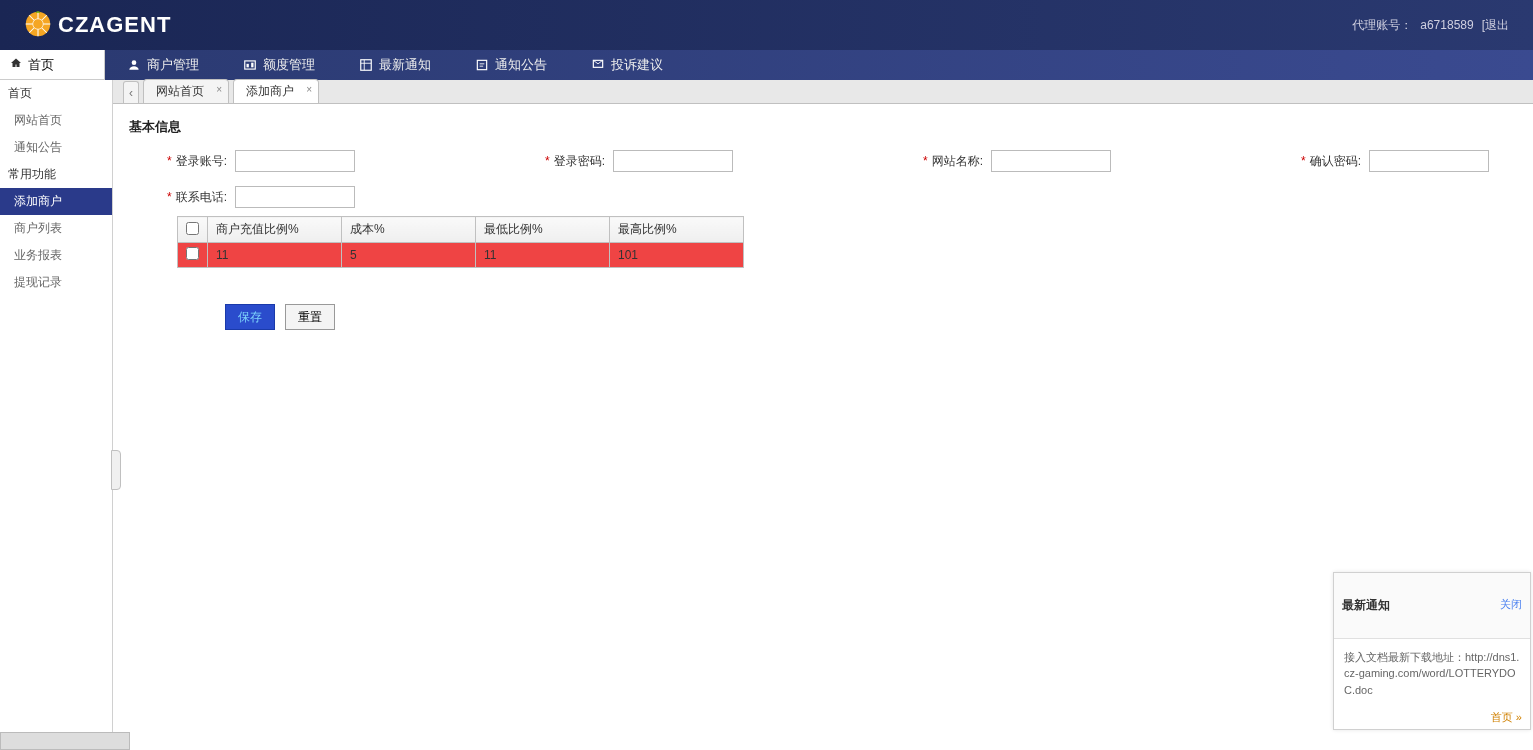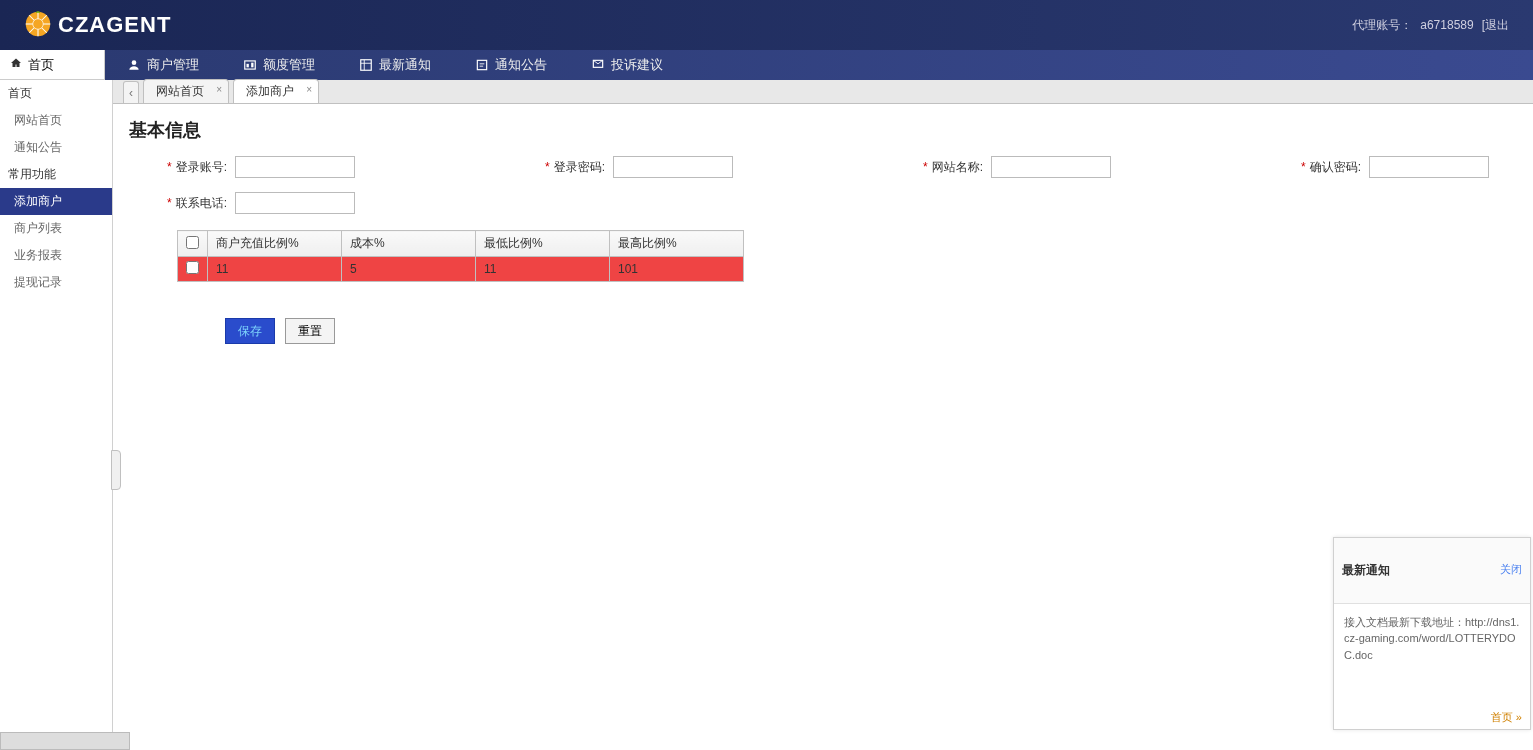--- a/index.html
+++ b/index.html
@@ -33,22 +33,22 @@
 
 .main { flex: 1; display: flex; flex-direction: column; position: relative; }
 .tabs { height: 24px; background: #e8e8e8; display: flex; align-items: flex-end; padding-left: 10px; border-bottom: 1px solid #c0c0c0; }
 .tab { border: 1px solid #c0c0c0; border-bottom: none; padding: 3px 24px 3px 12px; margin-right: 4px; border-radius: 4px 4px 0 0; position: relative; font-size: 12px; cursor: pointer; background: #f4f4f4; }
 .tab.active { background: #fff; }
 .tab-close { position: absolute; right: 6px; top: 4px; font-size: 10px; color: #888; cursor: pointer; }
 .tabs-scroll-left { width: 16px; height: 22px; border: 1px solid #c0c0c0; border-bottom: none; border-radius: 3px 3px 0 0; display: flex; align-items: center; justify-content: center; margin-right: 4px; color: #777; cursor: pointer; background:#f4f4f4; }
 
 
 .content { padding: 14px 16px; overflow: auto; flex: 1; }
-.section-title { font-size: 18px; font-weight: bold; margin-bottom: 14px; color: #222; }
-.form-grid { display: flex; flex-wrap: wrap; column-gap: 180px; row-gap: 14px; padding-left: 28px; margin-bottom: 16px; }
+.section-title { font-size: 13px; font-weight: bold; margin-bottom: 14px; color: #222; }
+.form-grid { display: flex; flex-wrap: wrap; column-gap: 180px; row-gap: 14px; padding-left: 28px; margin-bottom: 8px; }
 .form-row { display: flex; align-items: center; gap: 8px; }
 .lbl { width: 70px; text-align: right; font-size: 12px; color: #333; }
 .req { color: #c00; margin-right: 4px; }
 .inp { width: 120px; height: 22px; border: 1px solid #bbb; padding: 0 4px; font-size: 12px; }
 
 .table { border-collapse: collapse; margin-left: 48px; }
 .table th, .table td { border: 1px solid #c0c0c0; padding: 4px 8px; font-size: 12px; text-align: left; height: 22px; background: #ef4444; }
 .table th { background: linear-gradient(#fafafa, #eee); font-weight: normal; color: #333; }
 .table .chk-col { width: 28px; text-align: center; }
 .table .col1 { width: 134px; }
@@ -59,21 +59,21 @@
 .buttons { margin-top: 36px; margin-left: 96px; display: flex; gap: 10px; }
 .btn { min-width: 48px; height: 26px; border: 1px solid #999; background: #f4f4f4; font-size: 12px; cursor: pointer; padding: 0 12px; }
 .btn.primary { background: #2a4ccc; border-color: #1a3aaa; color: #7dd3fc; }
 
 
 .notif { position: absolute; right: 2px; bottom: 20px; width: 198px; border: 1px solid #d0d0d0; background: #fff; box-shadow: 0 0 4px rgba(0,0,0,.1); font-size: 12px; }
 .notif-head { display: flex; justify-content: space-between; padding: 24px 8px; border-bottom: 1px solid #e0e0e0; background: #fafafa; }
 .notif-title { font-weight: bold; color: #333; }
 .notif-close { color: #4a80f0; cursor: pointer; font-size: 11px; }
 .notif-body { padding: 10px; color: #666; font-size: 11px; line-height: 1.5; word-break: break-all; }
-.notif-foot { text-align: right; padding: 2px 8px 4px; color: #d08000; font-size: 11px; margin-top: 35px; }
+.notif-foot { text-align: right; padding: 2px 8px 4px; color: #d08000; font-size: 11px; }
 .notif-foot .more { cursor: pointer; }
 
 .status-bar { position: absolute; bottom: 0; left: 0; height: 18px; width: 130px; background: #ddd; border: 1px solid #bbb; }
 </style>
 </head>
 <body>
 
 <div class="header">
   <div class="logo-wrap">
     <span class="logo-icon">

